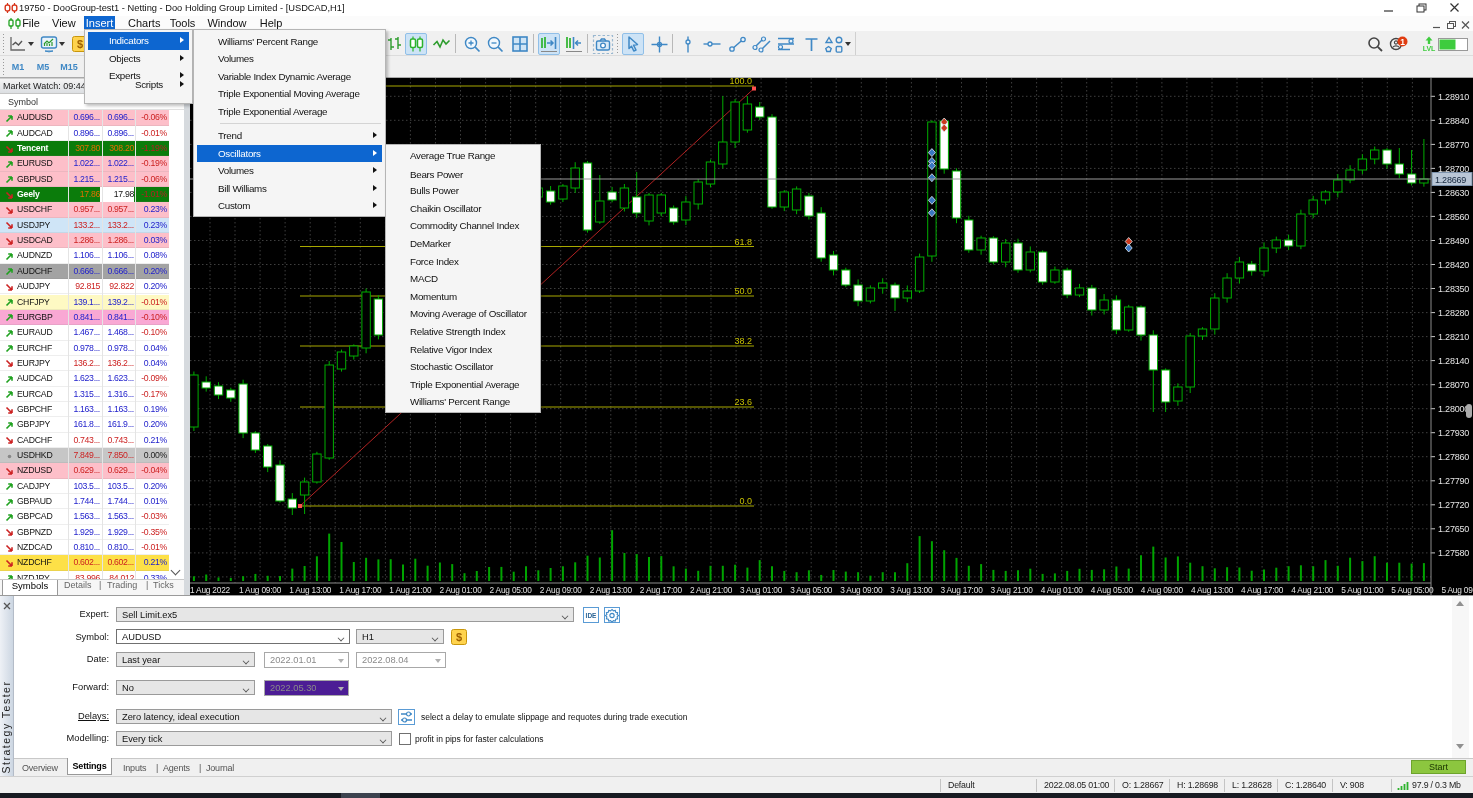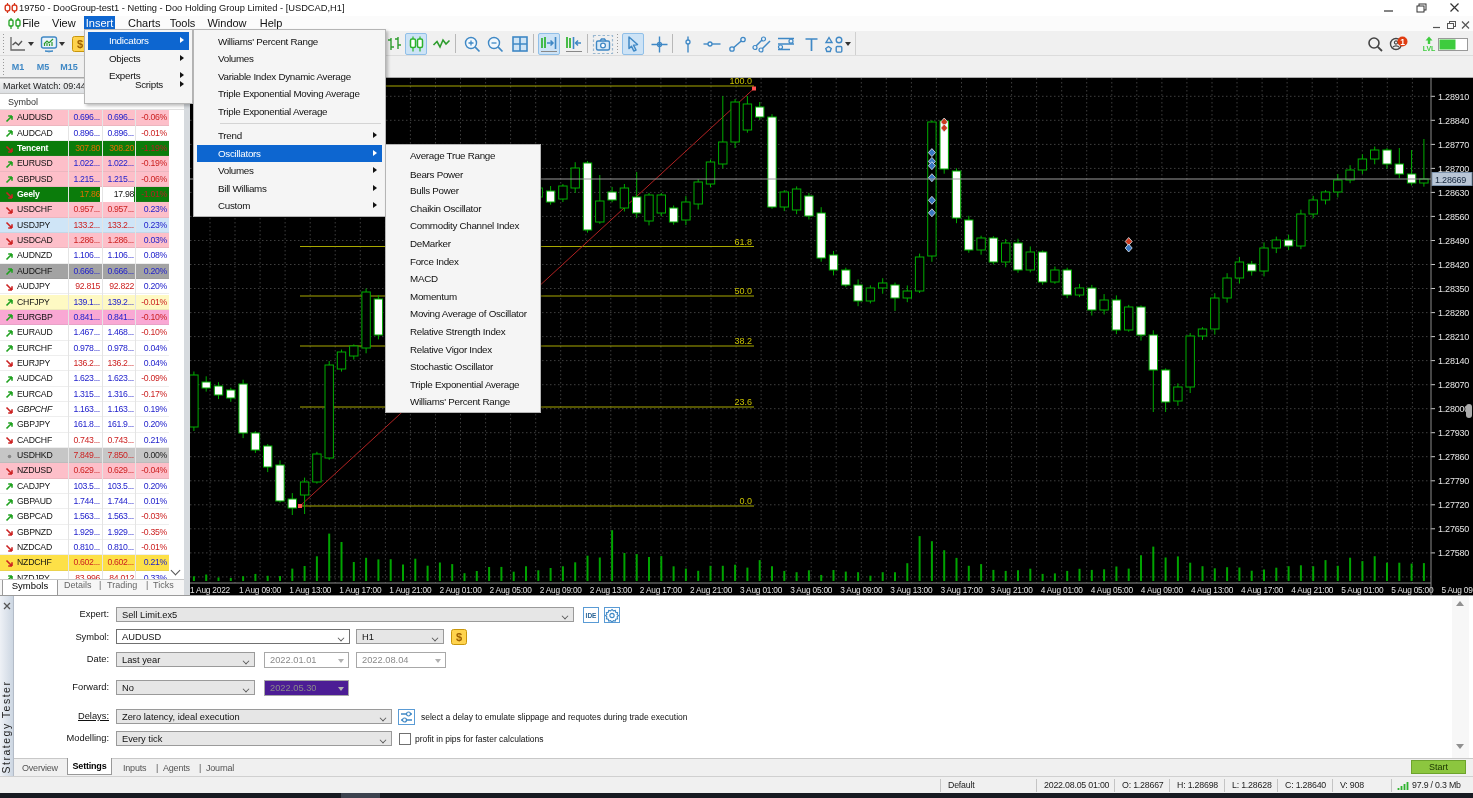--- a/index.html
+++ b/index.html
@@ -938,21 +938,21 @@
           </svg></span>
 <span class="mwsym" style="color:#111;">EURCAD</span>
 <span class="mwv mwv1" style="color:#2222cc">1.315...</span>
 <span class="mwv mwv2" style="color:#2222cc;text-align:right;">1.316...</span>
 <span class="mwv mwv3" style="color:#cc2222">-0.17%</span>
 </div>
 <div class="mwrow" style="top:323.95px;background:#ffffff;">
 <span class="mwar"><svg width="9" height="9" viewBox="0 0 9 9">
             <path d="M1.5 1.5 L7 7 M7 7 H3.2 M7 7 V3.2" stroke="#cc2222" stroke-width="1.6" fill="none"></path>
           </svg></span>
-<span class="mwsym" style="color:#111;font-style:italic;">GBPCHF</span>
+<span class="mwsym" style="color:#111;">GBPCHF</span>
 <span class="mwv mwv1" style="color:#2222cc">1.163...</span>
 <span class="mwv mwv2" style="color:#2222cc;">1.163...</span>
 <span class="mwv mwv3" style="color:#2222cc">0.19%</span>
 </div>
 <div class="mwrow" style="top:339.30px;background:#ffffff;">
 <span class="mwar"><svg width="9" height="9" viewBox="0 0 9 9">
             <path d="M1.5 7.5 L7 2 M7 2 H3.2 M7 2 V5.8" stroke="#1fa11f" stroke-width="1.6" fill="none"></path>
           </svg></span>
 <span class="mwsym" style="color:#111;">GBPJPY</span>
 <span class="mwv mwv1" style="color:#2222cc">161.8...</span>

